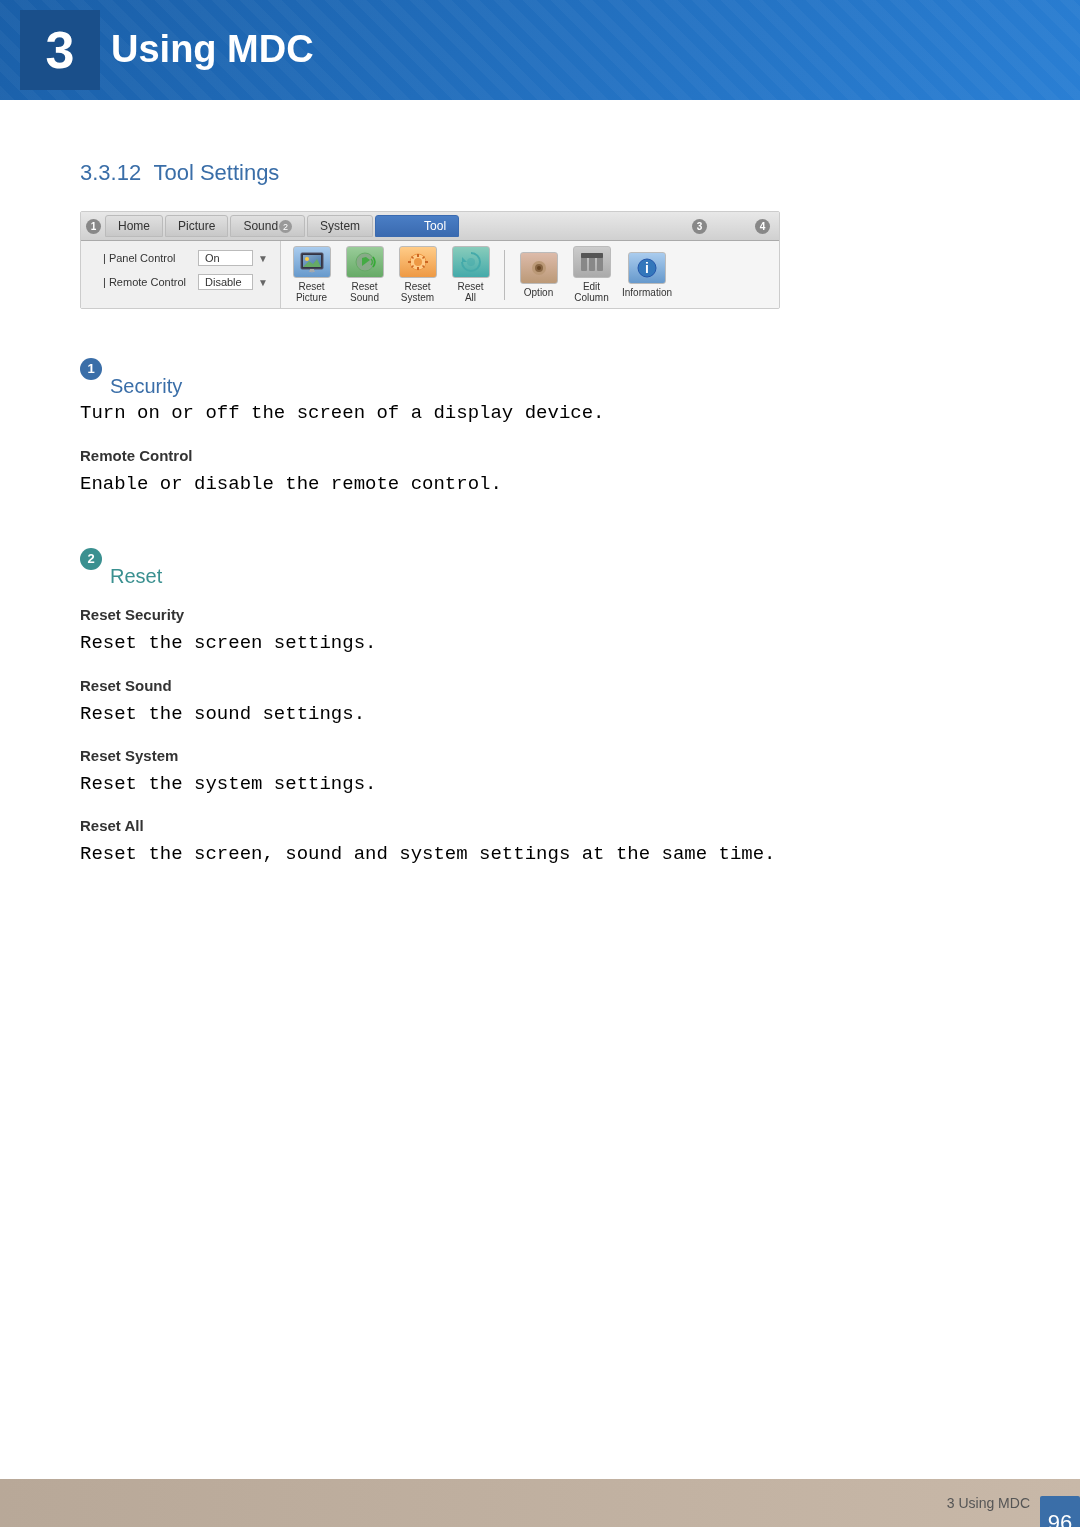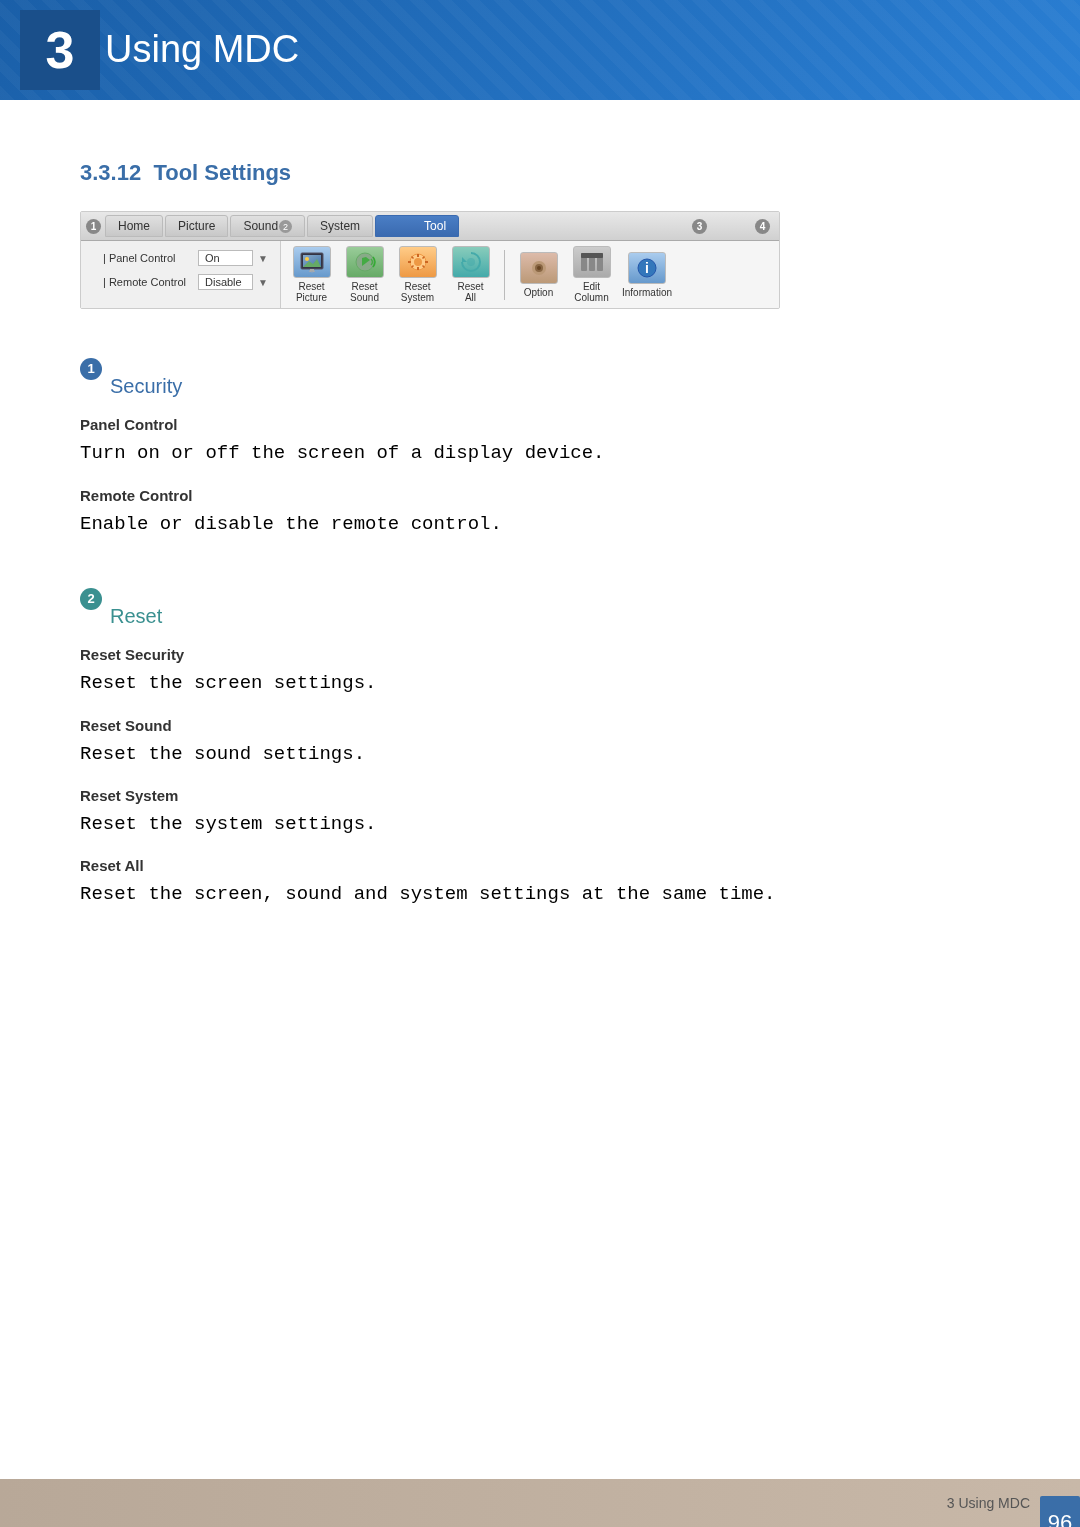--- a/index.html
+++ b/index.html
@@ -47,38 +47,38 @@
     }
 
     .chapter-number {
       color: #ffffff;
       font-size: 52px;
       font-weight: bold;
     }
 
     .header-title {
       position: absolute;
-      left: 105px;
+      left: 111px;
       top: 28px;
       color: #ffffff;
       font-size: 38px;
-      font-weight: normal;
+      font-weight: bold;
       text-align: center;
     }
 
     
     .content {
       padding: 40px 80px 80px 80px;
     }
 
     
     .section-title {
       color: #3a6ea8;
       font-size: 22px;
-      font-weight: bold;
+      font-weight: normal;
       margin-bottom: 25px;
       margin-top: 20px;
     }
 
     
     .ui-screenshot {
       border: 1px solid #cccccc;
       background: #f0f0f0;
       margin-bottom: 30px;
       padding: 0;
@@ -459,21 +459,20 @@
       </div>
     </div>
   </div>
 
   <div class="numbered-section">
     <div class="numbered-badge">
       <span class="circle-badge blue">1</span>
       <span class="section-heading">Security</span>
     </div>
 
-    <div class="sub-heading">Panel Control</div>
     <div class="body-text">Turn on or off the screen of a display device.</div>
 
     <div class="sub-heading">Remote Control</div>
     <div class="body-text">Enable or disable the remote control.</div>
   </div>
 
   <div class="numbered-section">
     <div class="numbered-badge">
       <span class="circle-badge teal">2</span>
       <span class="section-heading teal">Reset</span>

